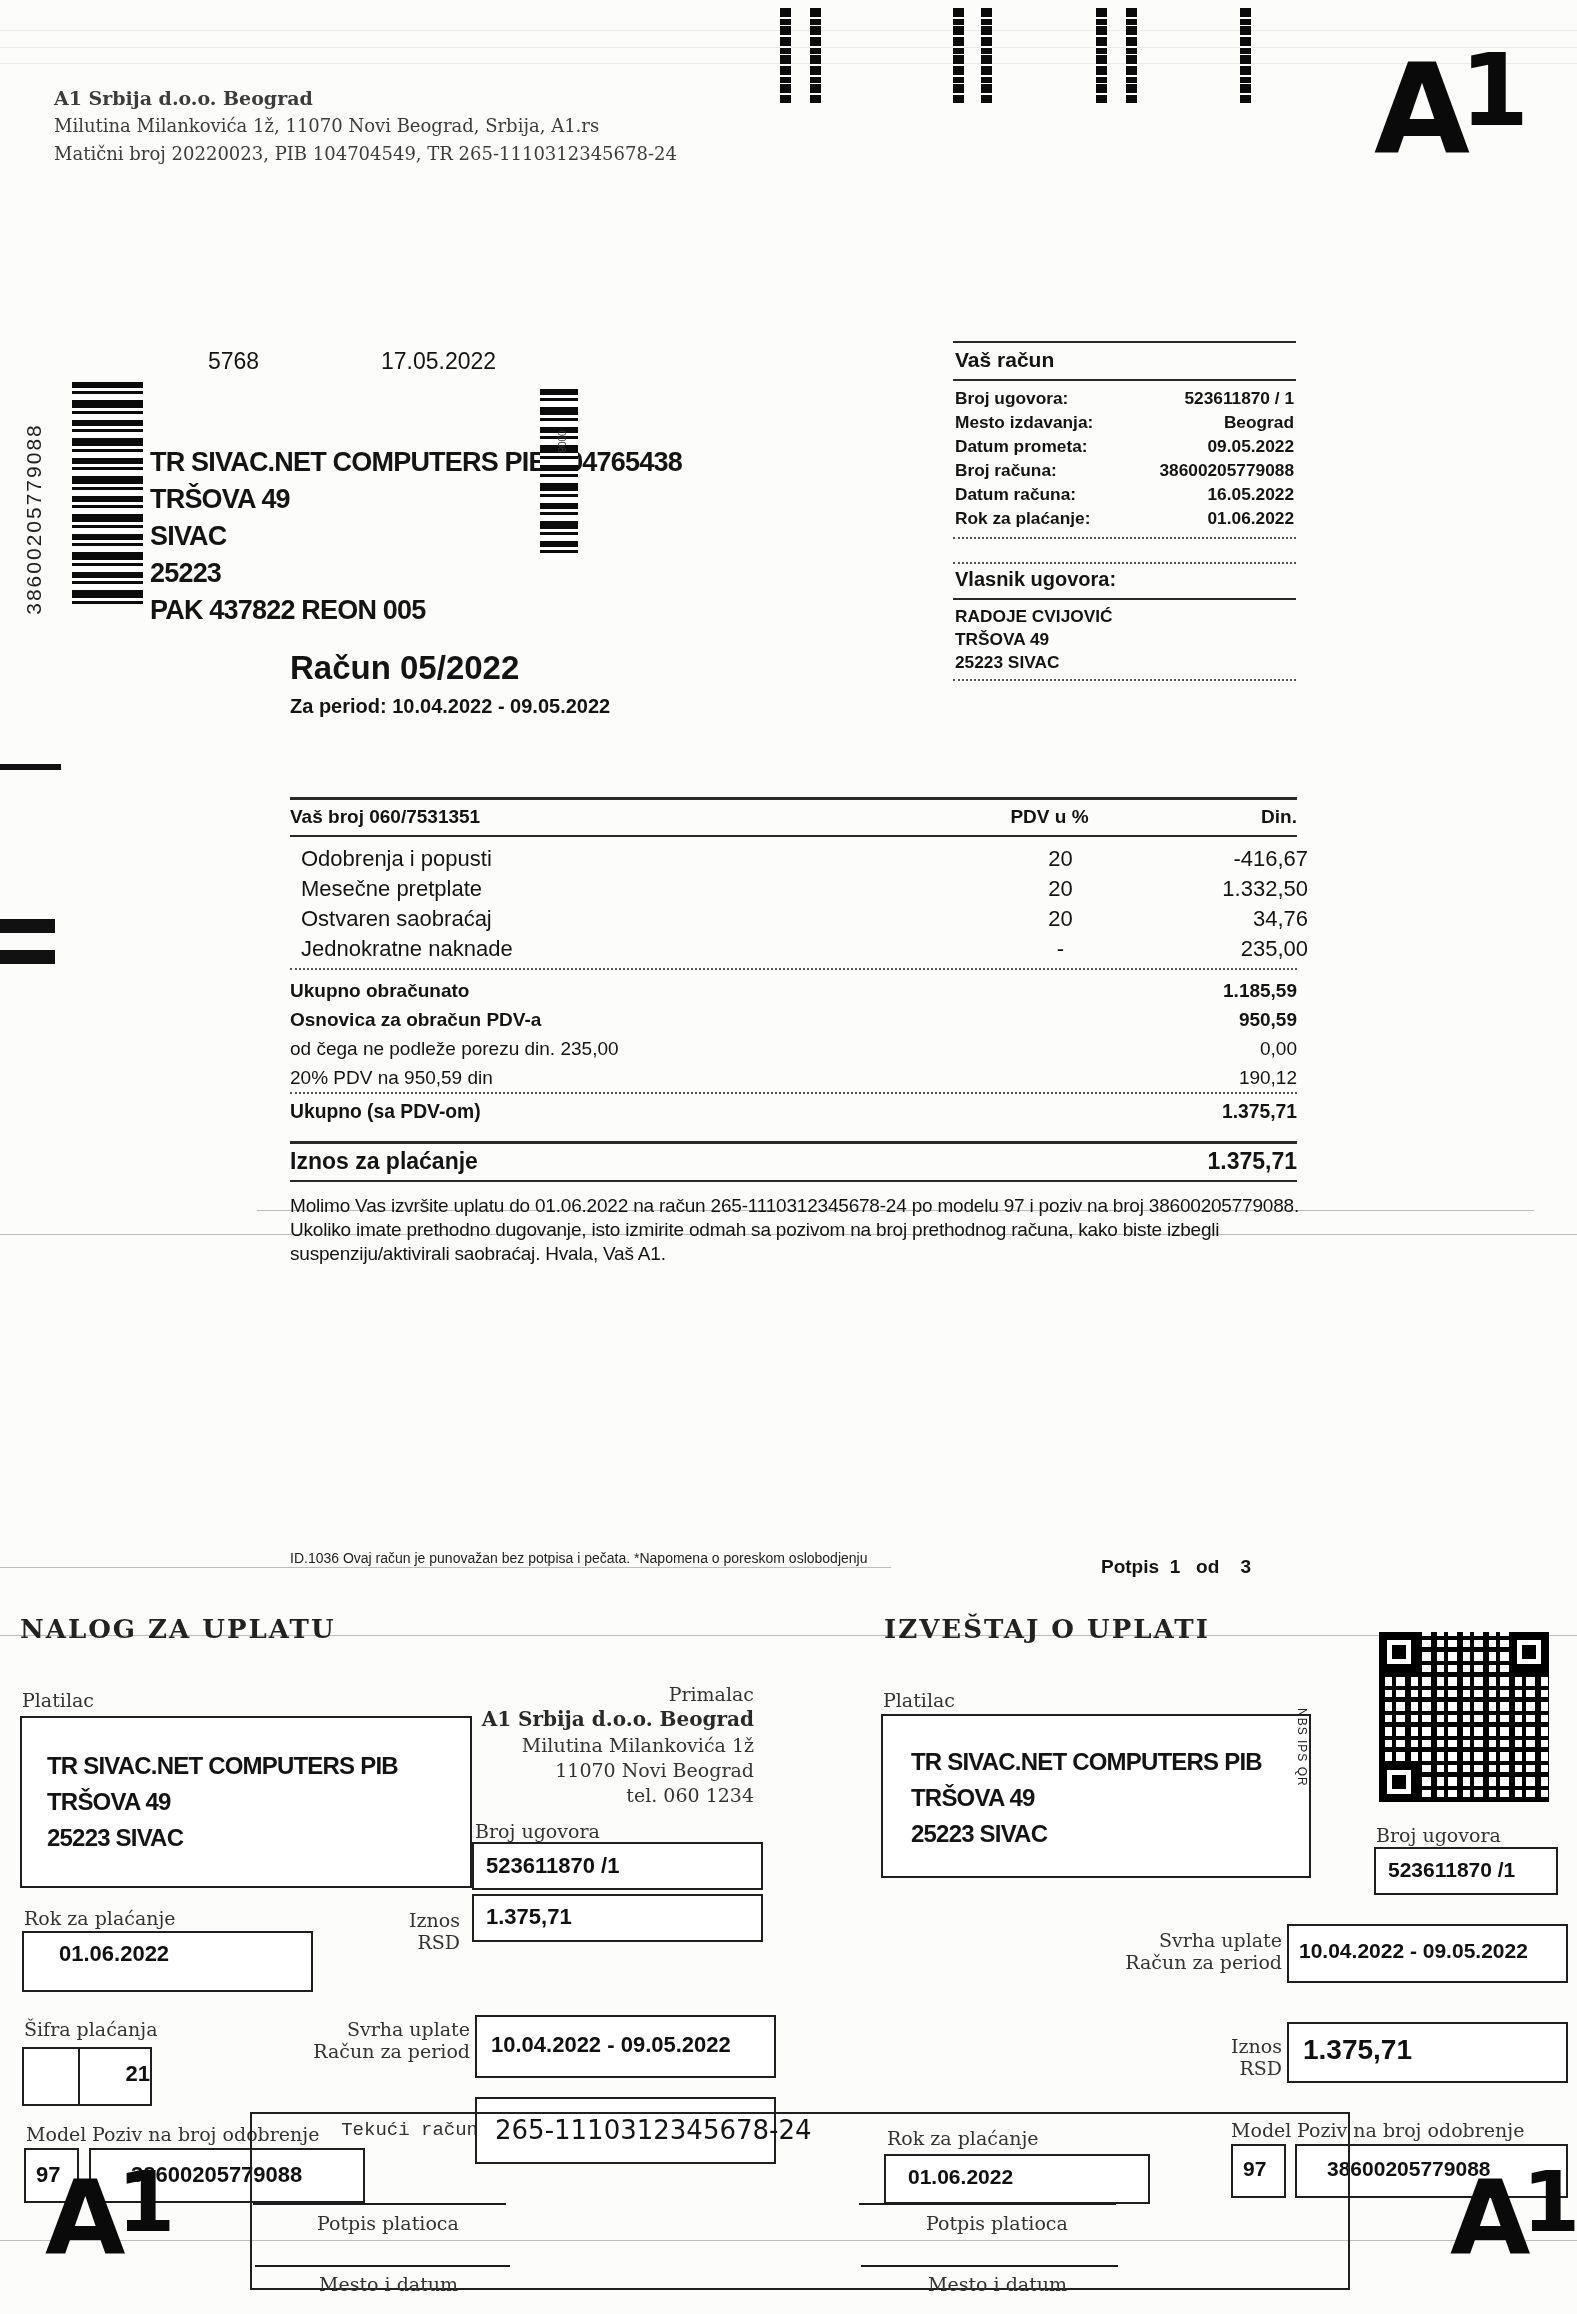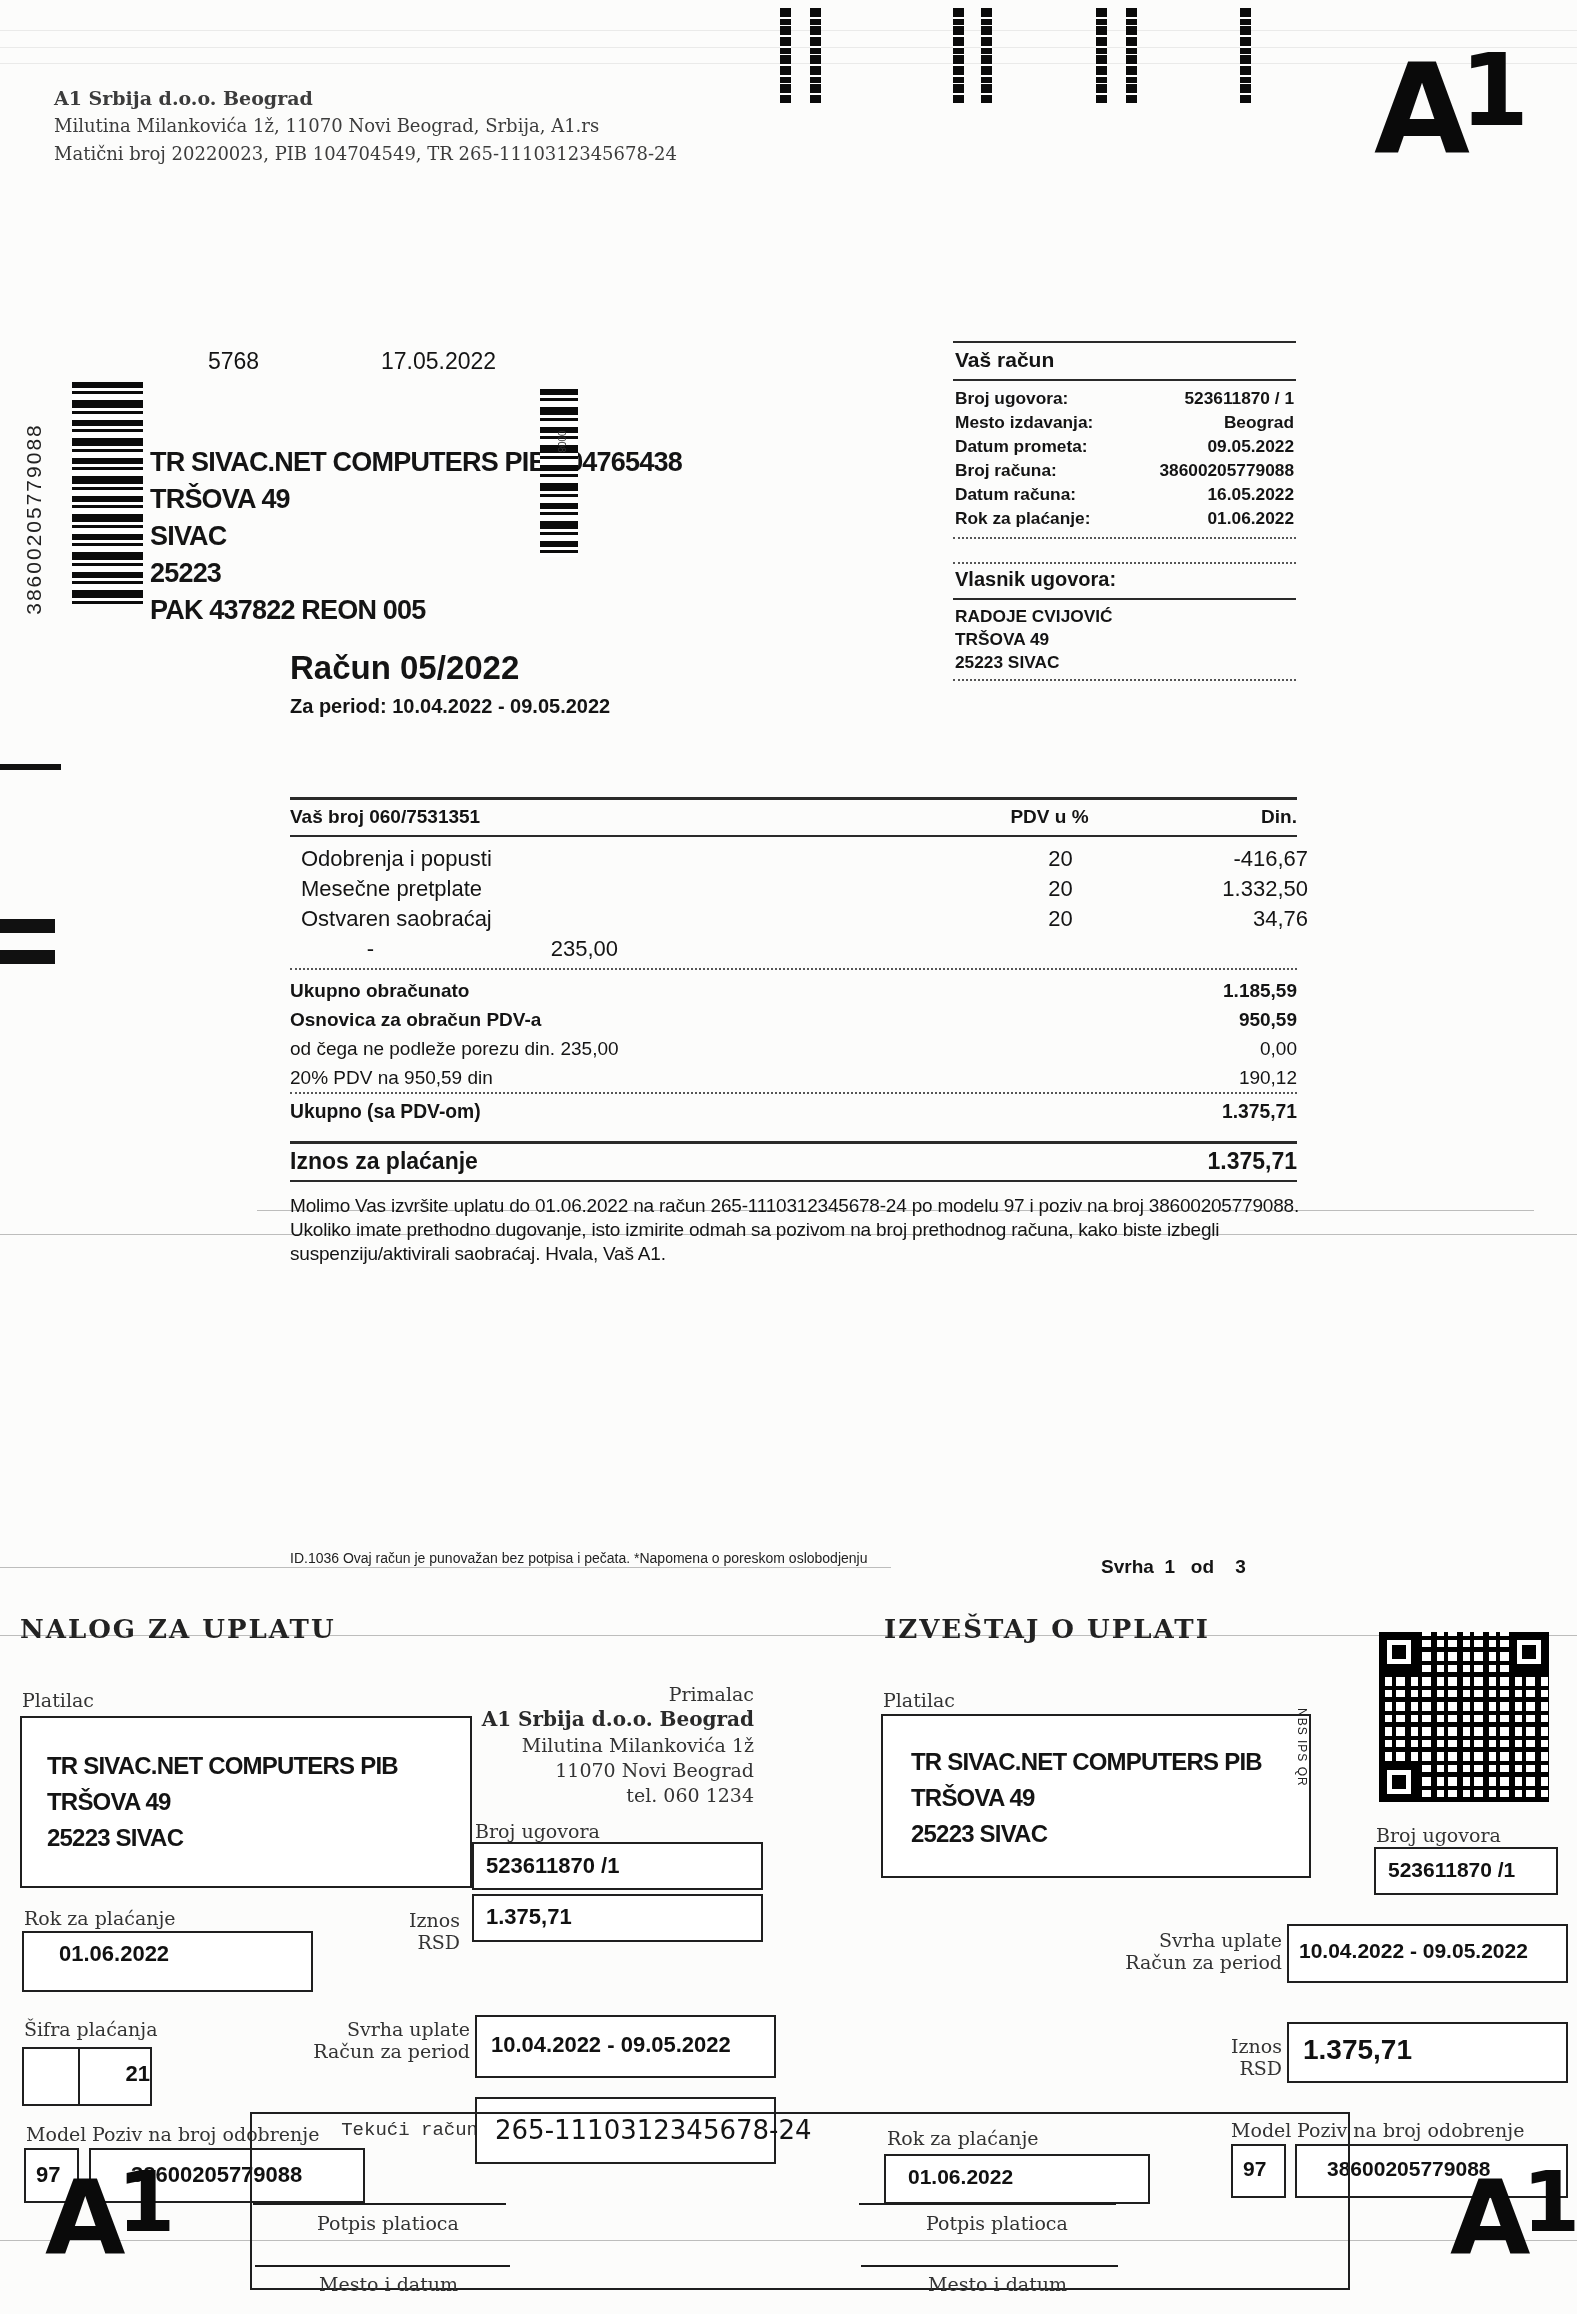--- a/index.html
+++ b/index.html
@@ -141,20 +141,21 @@
         <span style="flex:1;">Mesečne pretplate</span>
         <span style="width:139px;text-align:center;">20</span>
         <span style="width:178px;text-align:right;">1.332,50</span>
       </div>
     <div style="display:flex;">
         <span style="flex:1;">Ostvaren saobraćaj</span>
         <span style="width:139px;text-align:center;">20</span>
         <span style="width:178px;text-align:right;">34,76</span>
       </div>
     <div style="display:flex;">
+        <span style="flex:1;">Jednokratne naknade</span>
         <span style="width:139px;text-align:center;">-</span>
         <span style="width:178px;text-align:right;">235,00</span>
       </div>
   </div>
 
   <div class="abs dotline" style="left:290px;top:968px;width:1007px;"></div>
 
   <div class="abs" style="left:290px;top:976px;width:1007px;font-size:19px;line-height:29px;">
     <div style="display:flex;font-weight:bold;">
         <span style="flex:1;">Ukupno obračunato</span>
@@ -184,21 +185,21 @@
   <div class="abs" style="left:290px;top:1148px;width:1007px;display:flex;font-size:23px;font-weight:bold;">
     <span>Iznos za plaćanje</span>
     <span style="flex:1;text-align:right;">1.375,71</span>
   </div>
   <div class="abs line" style="left:290px;top:1180px;width:1007px;height:1.5px;"></div>
 
   <div class="abs sans" style="left:290px;top:1194px;width:1020px;font-size:19px;line-height:24px;letter-spacing:-0.2px;">Molimo Vas izvršite uplatu do 01.06.2022 na račun 265-1110312345678-24 po modelu 97 i poziv na broj 38600205779088. Ukoliko imate prethodno dugovanje, isto izmirite odmah sa pozivom na broj prethodnog računa, kako biste izbegli suspenziju/aktivirali saobraćaj. Hvala, Vaš A1.</div>
 
   <div class="abs sans" style="left:290px;top:1550px;font-size:14px;color:#222;">ID.1036 Ovaj račun je punovažan bez potpisa i pečata. *Napomena o poreskom oslobodjenju</div>
   <div class="abs sans b" style="left:1101px;top:1556px;font-size:19px;">
-    <span>Svrha</span>&nbsp;&nbsp;<span>1</span>&nbsp;&nbsp;&nbsp;<span>od</span>&nbsp;&nbsp;&nbsp;&nbsp;<span>3</span>
+    <span>Potpis</span>&nbsp;&nbsp;<span>1</span>&nbsp;&nbsp;&nbsp;<span>od</span>&nbsp;&nbsp;&nbsp;&nbsp;<span>3</span>
   </div>
 
   <div class="abs slipttl" style="left:20px;top:1614px;">NALOG ZA UPLATU</div>
 
   <div class="abs lbl" style="left:22px;top:1689px;">Platilac</div>
   <div class="abs box" style="left:20px;top:1716px;width:448px;height:168px;">
     <div class="addr" style="font-size:24px;margin:30px 0 0 25px;line-height:36px;">
       <div>TR SIVAC.NET COMPUTERS PIB</div>
       <div>TRŠOVA 49</div>
       <div>25223 SIVAC</div>

